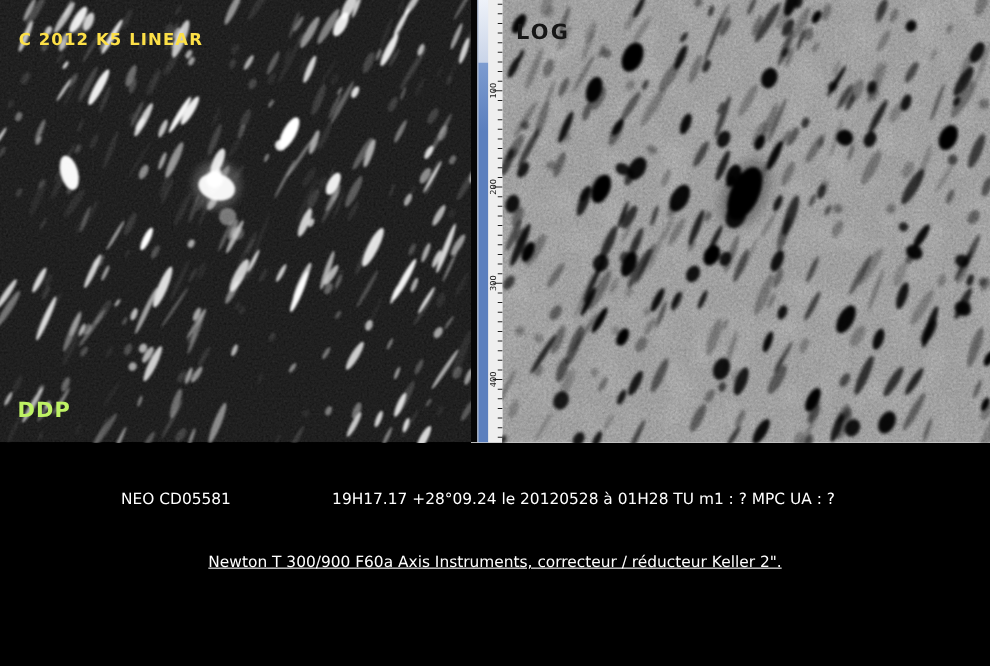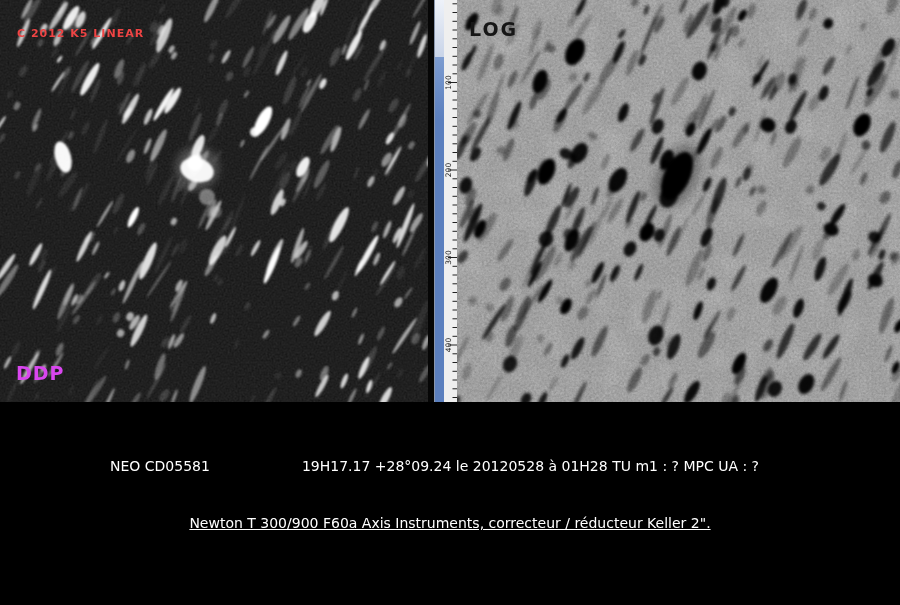--- a/index.html
+++ b/index.html
@@ -6,38 +6,38 @@
   .screen{
     position:relative;width:900px;height:605px;overflow:hidden;background:#000;
     font-family:"DejaVu Sans","Liberation Sans",sans-serif;
   }
   
   .panel-left{position:absolute;left:0;top:0;width:434px;height:402px;background:#0b0b0b;overflow:hidden;}
   .panel-left .edge{position:absolute;right:0;top:0;width:6px;height:100%;background:#060606;}
   .panel-right{position:absolute;left:457px;top:0;width:443px;height:402px;background:#c3c3c3;overflow:hidden;padding-left:35px;}
   .panel-left svg,.panel-right svg{position:absolute;left:0;top:0;}
   .lbl{position:absolute;user-select:none;}
-  .lbl.red{left:17px;top:27px;color:#ef4444;font-size:11px;font-weight:bold;letter-spacing:1px;}
-  .lbl.ddp{left:16px;top:362px;color:#d946ef;font-size:19px;font-weight:bold;letter-spacing:1px;}
+  .lbl.red{left:17px;top:27px;color:#fde047;font-size:15px;font-weight:bold;letter-spacing:1px;}
+  .lbl.ddp{left:16px;top:362px;color:#bef264;font-size:19px;font-weight:bold;letter-spacing:1px;}
   .lbl.log{left:12px;top:18px;color:#161616;font-size:19px;font-weight:600;letter-spacing:2px;}
   
   .scrollbar{position:absolute;left:434px;top:0;width:9px;height:402px;background:#dde4f1;border-left:1px solid #8a97ad;}
   .sb-thumb{position:absolute;left:0;top:57px;width:100%;height:345px;
     background:linear-gradient(180deg,#7d9cd0 0%,#5b7fbe 18%,#5b7fbe 100%);}
   .sb-track-top{position:absolute;left:0;top:0;width:100%;height:57px;
     background:linear-gradient(180deg,#eef2f9,#c9d4e8);}
   
   .ruler{position:absolute;left:444px;top:0;width:13px;height:402px;background:#efefef;border-right:1px solid #b5b5b5;}
   .ruler svg{position:absolute;left:0;top:0;}
   
   .caption{position:absolute;left:0;top:402px;width:900px;height:203px;background:#000;color:#fff;
     font-size:14px;line-height:19px;padding-top:5px;box-sizing:border-box;white-space:pre;}
   .cap-line{height:19px;}
   .cap-line.center{text-align:center;text-decoration:underline;}
-  .line1{padding-left:110px;margin-top:12px;}
+  .line1{padding-left:110px;}
   .line1 .gap{display:inline-block;width:92px;}
 </style>
 </head>
 <body>
 
 <div class="screen">
 
   <div class="panel-left">
     <div id="sf-left">
         <svg width="434" height="402" xmlns="http://www.w3.org/2000/svg">

